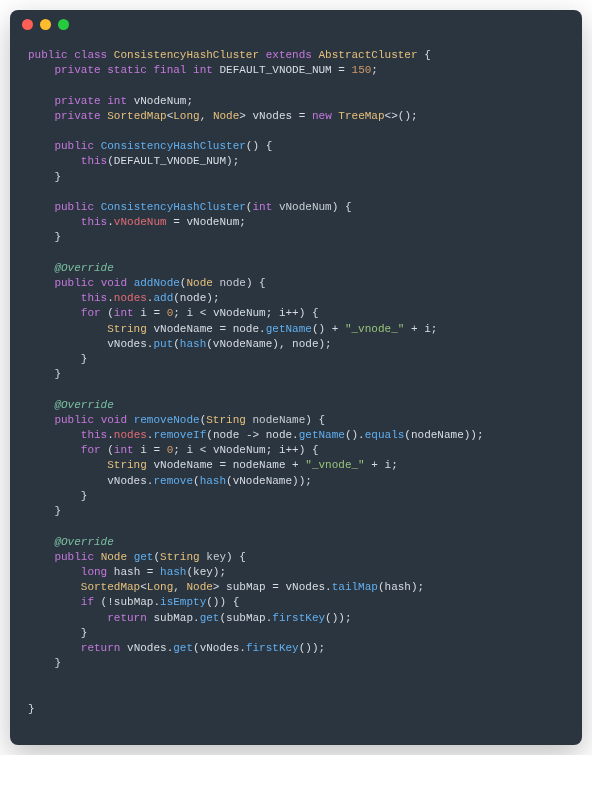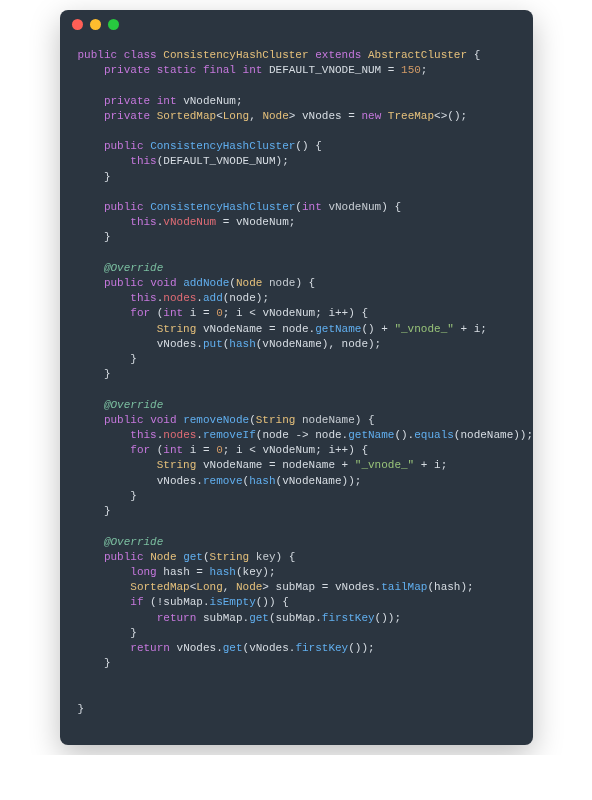--- a/index.html
+++ b/index.html
@@ -5,21 +5,21 @@
   * { margin: 0; padding: 0; box-sizing: border-box; }
   body {
     background: #ffffff;
     display: flex;
     justify-content: center;
     align-items: flex-start;
     padding: 10px;
     font-family: "SF Mono", "Monaco", "Menlo", "Consolas", "Courier New", monospace;
   }
   .window {
-    width: 473px;
+    width: 572px;
     background: #2b3540;
     border-radius: 8px;
     box-shadow: 0 10px 30px rgba(0,0,0,0.25);
     overflow: hidden;
   }
   .titlebar {
     height: 28px;
     display: flex;
     align-items: center;
     padding-left: 12px;

